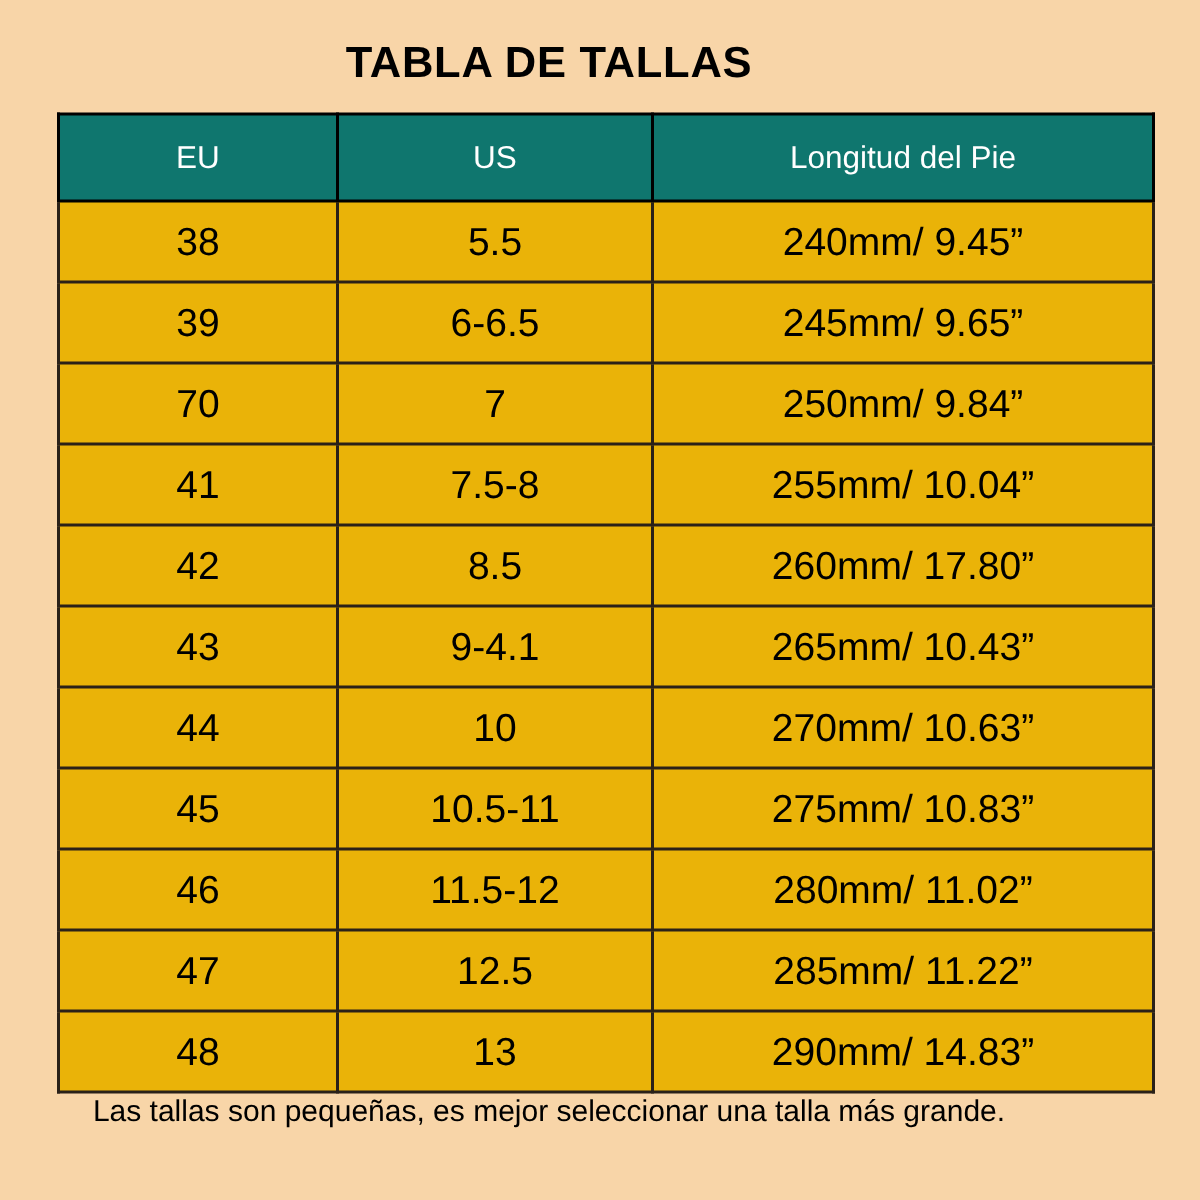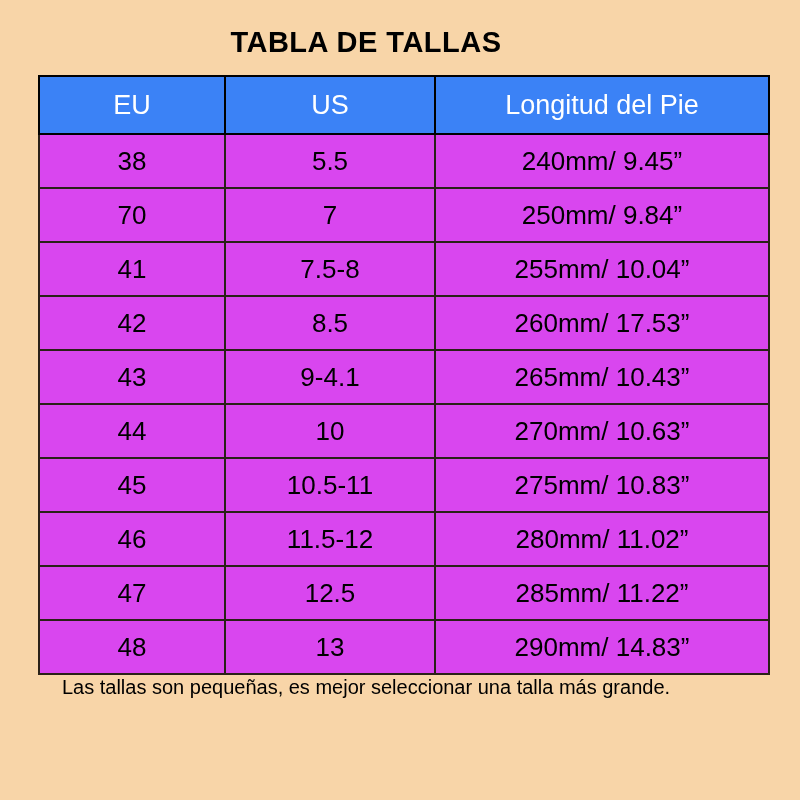--- a/index.html
+++ b/index.html
@@ -38,32 +38,32 @@
   table.size-table td {
     border: 2px solid #2a2118;
     text-align: center;
     font-size: 26px;
     font-weight: normal;
     height: 52px;
     padding: 0;
     line-height: 1;
   }
   table.size-table thead th {
-    background: #3b82f6;
+    background: #0f766e;
     color: #ffffff;
-    font-size: 27px;
+    font-size: 21px;
     height: 56px;
     border-color: #000000;
     text-align: center;
   }
   table.size-table thead th.col-eu { width: 184px; }
   table.size-table thead th.col-us { width: 208px; }
   table.size-table thead th.col-len { width: 332px; }
   table.size-table tbody td {
-    background: #d946ef;
+    background: #eab308;
   }
   .footnote {
     text-align: center;
     font-size: 20px;
     line-height: 1.2;
   }
 </style>
 </head>
 <body>
 
@@ -79,33 +79,38 @@
         <th class="col-len">Longitud del Pie</th>
       </tr>
     </thead>
     <tbody>
       <tr>
         <td>38</td>
         <td>5.5</td>
         <td>240mm/ 9.45”</td>
       </tr>
       <tr>
+        <td>39</td>
+        <td>6-6.5</td>
+        <td>245mm/ 9.65”</td>
+      </tr>
+      <tr>
         <td>70</td>
         <td>7</td>
         <td>250mm/ 9.84”</td>
       </tr>
       <tr>
         <td>41</td>
         <td>7.5-8</td>
         <td>255mm/ 10.04”</td>
       </tr>
       <tr>
         <td>42</td>
         <td>8.5</td>
-        <td>260mm/ 17.53”</td>
+        <td>260mm/ 17.80”</td>
       </tr>
       <tr>
         <td>43</td>
         <td>9-4.1</td>
         <td>265mm/ 10.43”</td>
       </tr>
       <tr>
         <td>44</td>
         <td>10</td>
         <td>270mm/ 10.63”</td>

